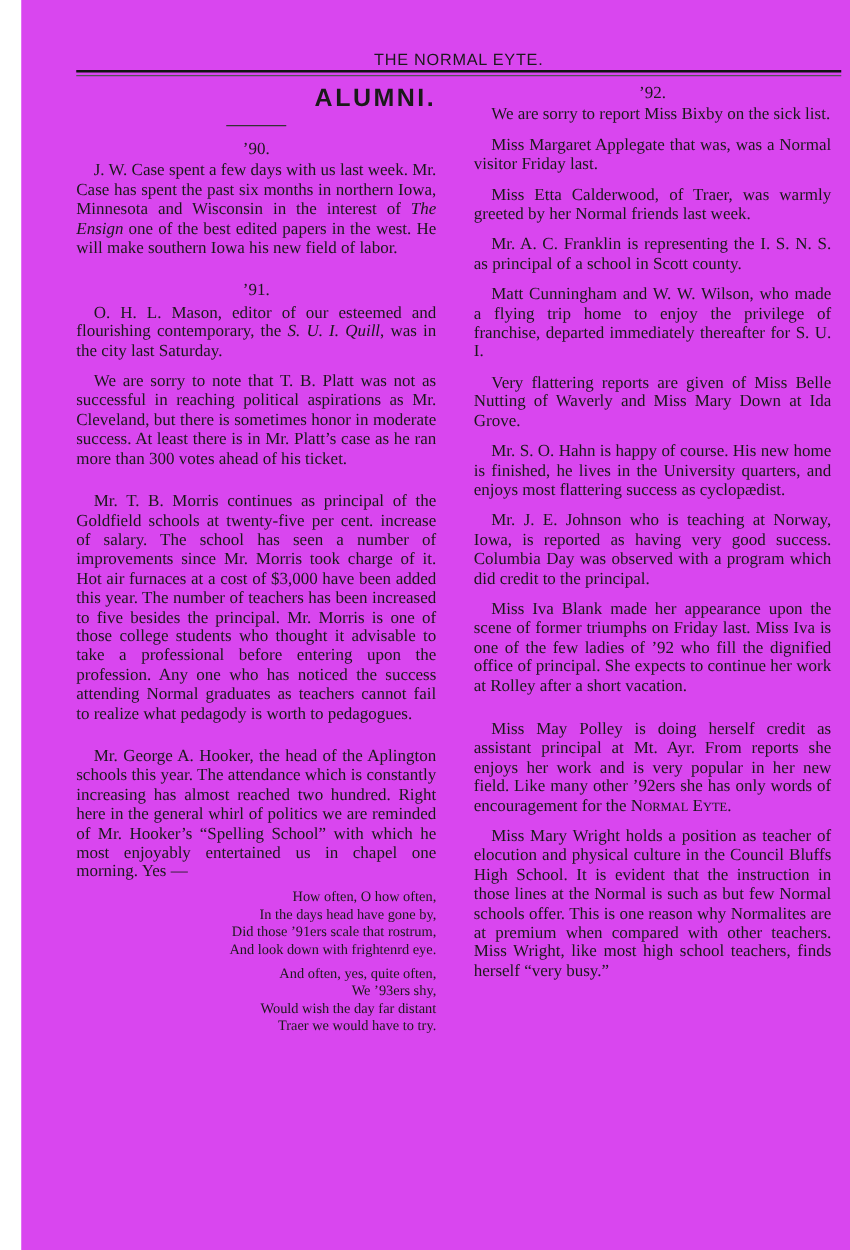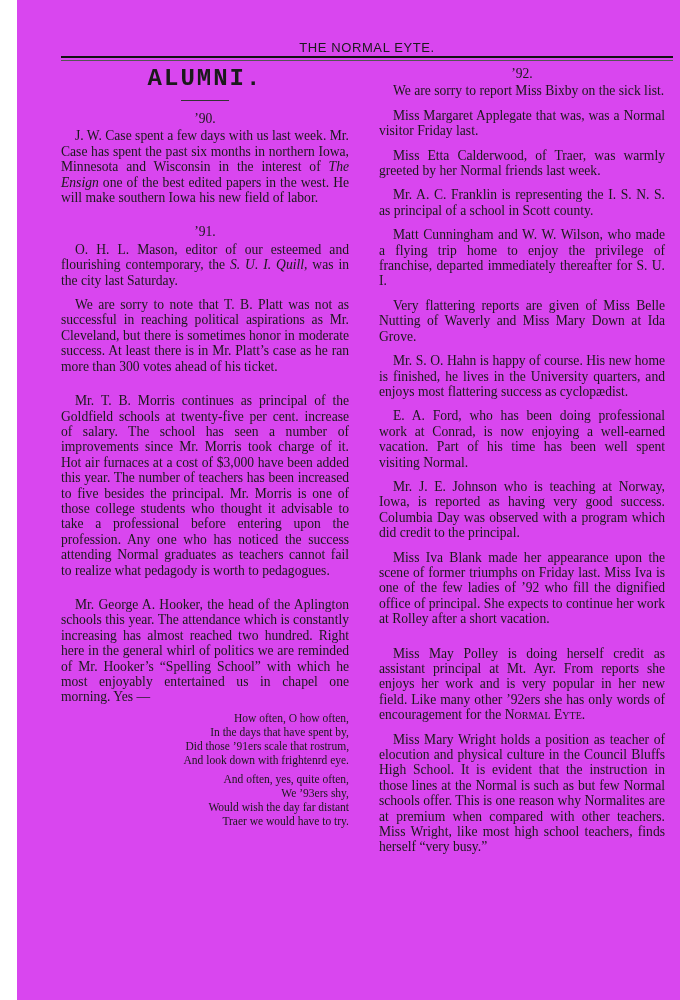--- a/index.html
+++ b/index.html
@@ -8,21 +8,21 @@
     .running-head {
       position: absolute; top: 40px; left: 44px; width: 612px; text-align: center;
       font-family: "Liberation Sans", sans-serif; font-size: 13px; letter-spacing: 0.6px; font-weight: normal;
     }
     .rule-thick { position: absolute; top: 56px; left: 44px; width: 612px; height: 2px; background: #111; }
     .rule-thin { position: absolute; top: 60px; left: 44px; width: 612px; height: 1px; background: #555; }
     .col { position: absolute; top: 64px; font-family: "Liberation Serif", serif; font-size: 13.6px; line-height: 15.4px; text-align: justify; }
     .col-left { left: 44px; width: 288px; }
     .col-right { left: 362px; width: 286px; }
     .title {
-      text-align: center; font-family: Liberation Mono, monospace; font-weight: bold; font-size: 24px;
+      text-align: right; font-family: Liberation Sans, sans-serif; font-weight: bold; font-size: 20px;
       letter-spacing: 2px; margin: 0 0 4px 0; line-height: 30px;
     }
     .short-rule { width: 48px; height: 1px; background: #333; margin: 6px auto 10px auto; }
     .year { text-align: center; margin: 0 0 2px 0; font-size: 13.6px; }
     p.para { margin: 0 0 9px 0; text-indent: 14px; }
     .gap-large { height: 10px; }
     .poem { font-size: 11.5px; line-height: 14px; margin: 2px 0 0 34px; text-align: right; }
     .poem .stanza { margin-bottom: 5px; }
     .poem .indent { padding-left: 10px; }
     .sc { font-variant: small-caps; }
@@ -49,21 +49,21 @@
     <p class="para"><span>O. H. L. Mason, editor of our esteemed and flourishing contemporary, the </span><i>S. U. I.</i> <i>Quill</i><span>, was in the city last Saturday.</span></p>
     <p class="para">We are sorry to note that T. B. Platt was not as successful in reaching political aspirations as Mr. Cleveland, but there is sometimes honor in moderate success. At least there is in Mr. Platt’s case as he ran more than 300 votes ahead of his ticket.</p>
     <div class="gap-large"></div>
     <p class="para">Mr. T. B. Morris continues as principal of the Goldfield schools at twenty-five per cent. increase of salary. The school has seen a number of improvements since Mr. Morris took charge of it. Hot air furnaces at a cost of $3,000 have been added this year. The number of teachers has been increased to five besides the principal. Mr. Morris is one of those college students who thought it advisable to take a professional before entering upon the profession. Any one who has noticed the success attending Normal graduates as teachers cannot fail to realize what pedagody is worth to pedagogues.</p>
     <div class="gap-large"></div>
     <p class="para" style="margin-bottom:6px">Mr. George A. Hooker, the head of the Aplington schools this year. The attendance which is constantly increasing has almost reached two hundred. Right here in the general whirl of politics we are reminded of Mr. Hooker’s “Spelling School” with which he most enjoyably entertained us in chapel one morning. Yes —</p>
 
     <div class="poem">
       <div class="stanza">
         <div>How often, O how often,</div>
-        <div class="indent">In the days that have spent by,</div>
+        <div class="indent">In the days head have gone by,</div>
         <div>Did those ’91ers scale that rostrum,</div>
         <div class="indent">And look down with frightenrd eye.</div>
       </div>
       <div class="stanza">
         <div>And often, yes, quite often,</div>
         <div class="indent">We ’93ers shy,</div>
         <div>Would wish the day far distant</div>
         <div class="indent">Traer we would have to try.</div>
       </div>
     </div>
@@ -71,21 +71,20 @@
 
   <div class="col col-right">
     <div class="year" style="margin-top:2px">’92.</div>
     <p class="para">We are sorry to report Miss Bixby on the sick list.</p>
     <p class="para">Miss Margaret Applegate that was, was a Normal visitor Friday last.</p>
     <p class="para">Miss Etta Calderwood, of Traer, was warmly greeted by her Normal friends last week.</p>
     <p class="para">Mr. A. C. Franklin is representing the I. S. N. S. as principal of a school in Scott county.</p>
     <p class="para">Matt Cunningham and W. W. Wilson, who made a flying trip home to enjoy the privilege of franchise, departed immediately thereafter for S. U. I.</p>
     <p class="para">Very flattering reports are given of Miss Belle Nutting of Waverly and Miss Mary Down at Ida Grove.</p>
     <p class="para">Mr. S. O. Hahn is happy of course. His new home is finished, he lives in the University quarters, and enjoys most flattering success as cyclopædist.</p>
-    <p class="para">E. A. Ford, who has been doing professional work at Conrad, is now enjoying a well-earned vacation. Part of his time has been well spent visiting Normal.</p>
     <p class="para">Mr. J. E. Johnson who is teaching at Norway, Iowa, is reported as having very good success. Columbia Day was observed with a program which did credit to the principal.</p>
     <p class="para">Miss Iva Blank made her appearance upon the scene of former triumphs on Friday last. Miss Iva is one of the few ladies of ’92 who fill the dignified office of principal. She expects to continue her work at Rolley after a short vacation.</p>
     <div class="gap-large"></div>
     <p class="para"><span>Miss May Polley is doing herself credit as assistant principal at Mt. Ayr. From reports she enjoys her work and is very popular in her new field. Like many other ’92ers she has only words of encouragement for the </span><span class="sc">Normal Eyte</span><span>.</span></p>
     <p class="para">Miss Mary Wright holds a position as teacher of elocution and physical culture in the Council Bluffs High School. It is evident that the instruction in those lines at the Normal is such as but few Normal schools offer. This is one reason why Normalites are at premium when compared with other teachers. Miss Wright, like most high school teachers, finds herself “very busy.”</p>
   </div>
 
 </div>
 
 </body></html>

